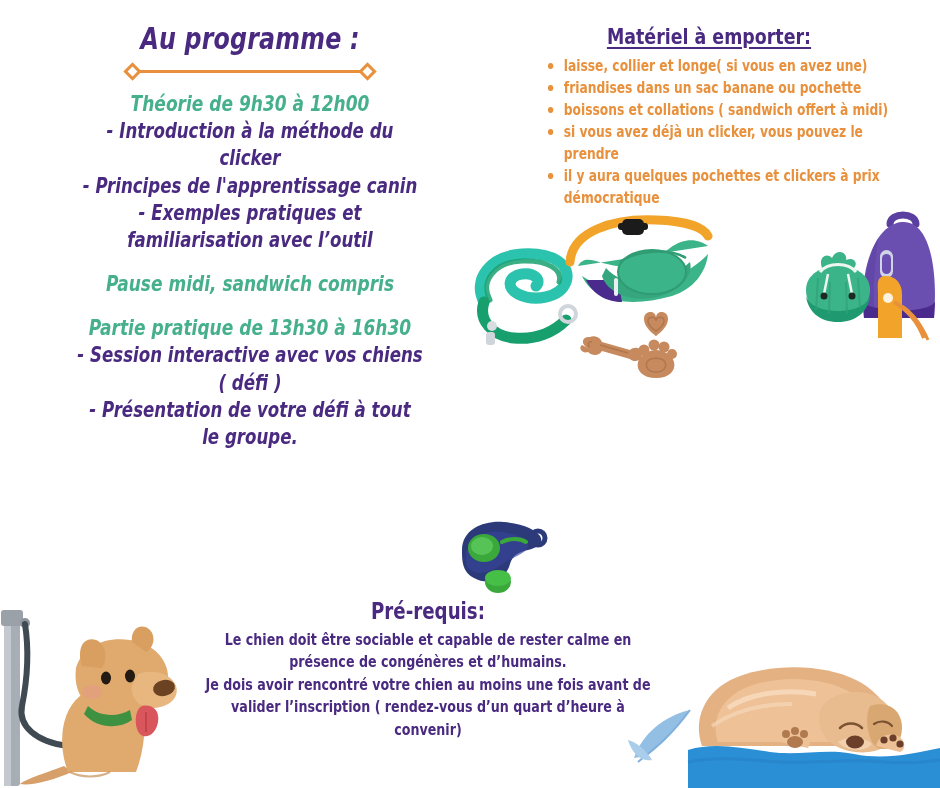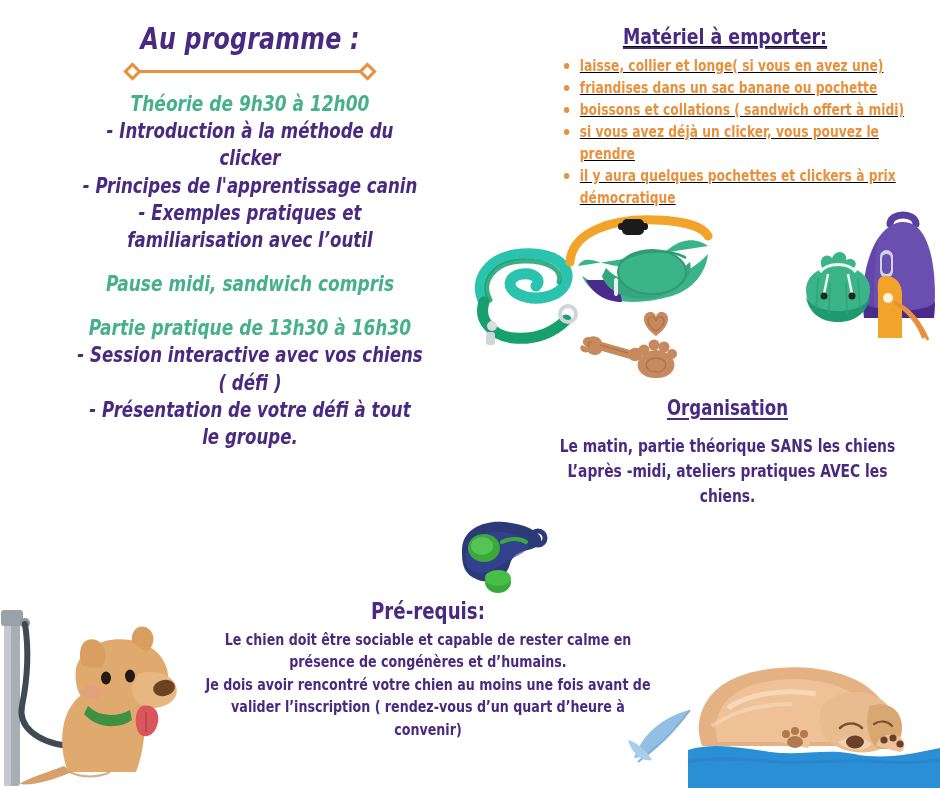--- a/index.html
+++ b/index.html
@@ -42,21 +42,21 @@
   .divider .dia.l{left:1px;}
   .divider .dia.r{right:1px;}
   .divider .dia::after{
     content:"";position:absolute;left:3px;top:3px;width:7px;height:7px;background:#ffffff;
   }
   .ln{font-size:21px;line-height:1.30;margin:0;}
   .ln.big{font-size:21.5px;}
   .gap-md{height:16px;}
 
   
-  .right-col{position:absolute;left:520px;top:24px;width:410px;text-decoration:underline;}
+  .right-col{position:absolute;left:504px;top:24px;width:410px;}
   .head-ul{
     font-size:22px;text-align:center;text-decoration:underline;
     text-underline-offset:3px;margin:0 0 6px 0;
   }
   ul.mat{list-style:none;margin:0;padding:0 0 0 18px;}
   ul.mat li{
     position:relative;font-size:15.5px;line-height:1.42;padding-left:22px;margin:0;
   }
   ul.mat li::before{
     content:"";position:absolute;left:4px;top:8px;width:6px;height:6px;border-radius:50%;
@@ -124,26 +124,20 @@
     <ul class="mat cond c-orange">
       <li>laisse, collier et longe( si vous en avez une)</li>
       <li>friandises dans un sac banane ou pochette</li>
       <li>boissons et collations ( sandwich offert à midi)</li>
       <li>si vous avez déjà un clicker, vous pouvez le prendre</li>
       <li>il y aura quelques pochettes et clickers à prix</li>
       <li class="cont">démocratique</li>
     </ul>
   </div>
 
-  <div class="org-wrap">
-    <div class="org-head cond c-purple">Organisation</div>
-    <p class="org-ln cond c-purple">Le matin, partie théorique SANS les chiens</p>
-    <p class="org-ln cond c-purple">L’après -midi, ateliers pratiques AVEC les</p>
-    <p class="org-ln cond c-purple">chiens.</p>
-  </div>
 
   <div class="pre-wrap">
     <div class="pre-head cond c-purple">Pré-requis:</div>
     <p class="pre-ln cond c-purple">Le chien doit être sociable et capable de rester calme en</p>
     <p class="pre-ln cond c-purple">présence de congénères et d’humains.</p>
     <p class="pre-ln cond c-purple">Je dois avoir rencontré votre chien au moins une fois avant de</p>
     <p class="pre-ln cond c-purple">valider l’inscription ( rendez-vous d’un quart d’heure à convenir)</p>
   </div>
 
   <div class="ill" id="illu-leash">

